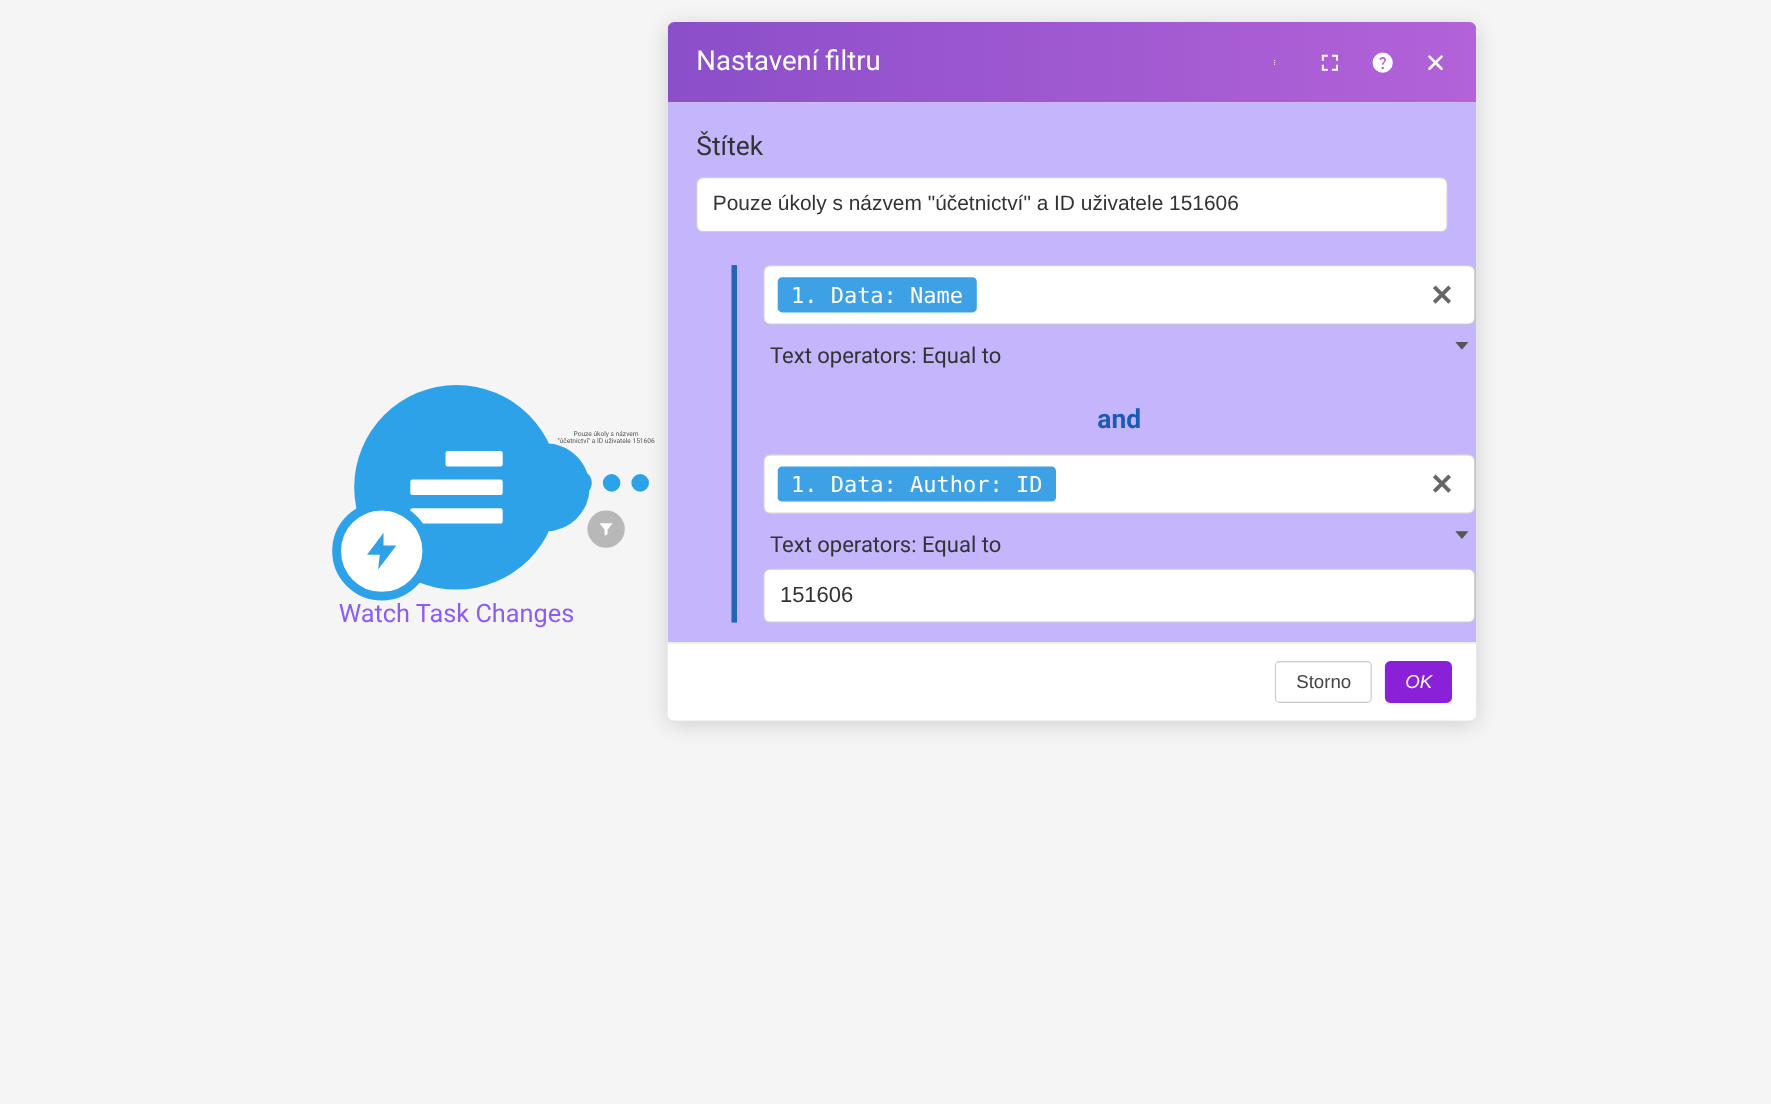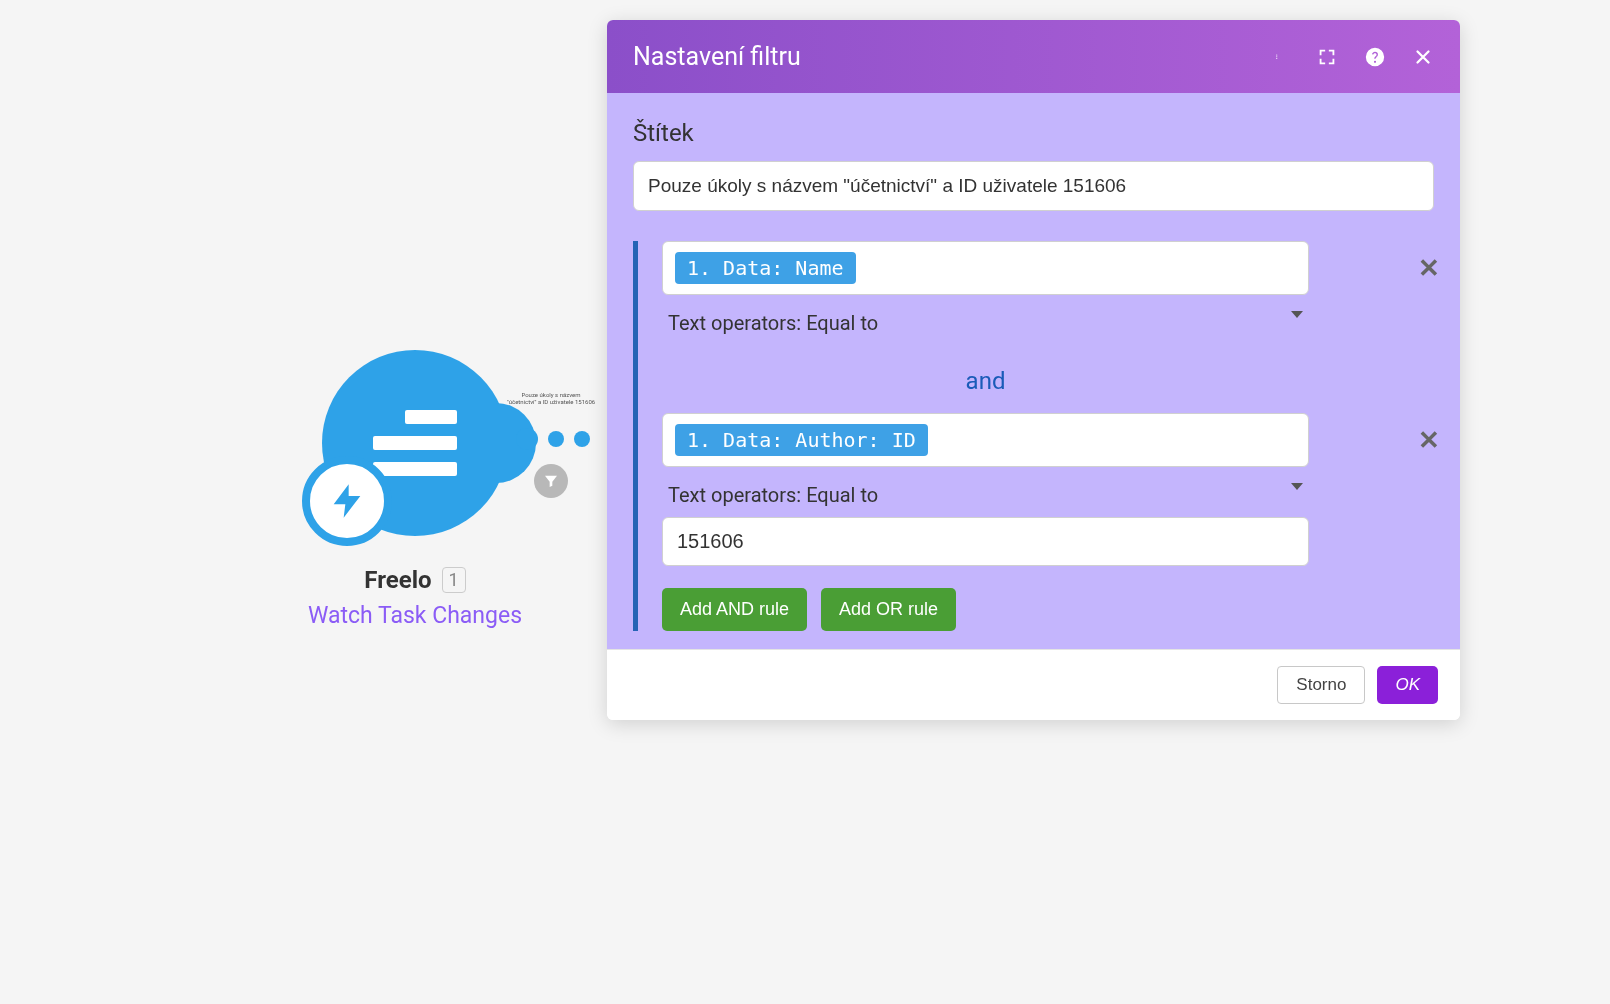--- a/index.html
+++ b/index.html
@@ -116,21 +116,21 @@
     font-size: 6px;
     color: #555;
     text-align: center;
     line-height: 1.1;
   }
 
   
   .modal {
     position: absolute;
     left: 607px; top: 20px;
-    width: 853px;
+    width: 735px;
     background: #fff;
     border-radius: 6px;
     box-shadow: 0 4px 20px rgba(0,0,0,0.15);
     overflow: hidden;
   }
   .modal-header {
     background: linear-gradient(90deg, #8b4fc9 0%, #b362d8 100%);
     color: #fff;
     padding: 22px 26px;
     display: flex; align-items: center; justify-content: space-between;
@@ -167,20 +167,21 @@
     color: #333;
     outline: none;
   }
   .section-gap { height: 30px; }
 
   
   .cond-wrap {
     border-left: 5px solid #2563b5;
     padding-left: 24px;
     position: relative;
+    margin-left: 32px;
   }
   .cond-row {
     position: relative;
     margin-bottom: 14px;
   }
   .pill-field {
     width: 647px;
     border: 1px solid #d0d0d0;
     border-radius: 6px;
     background: #fff;
@@ -227,21 +228,21 @@
     border: 1px solid #d0d0d0;
     border-radius: 6px;
     background: #fff;
     padding: 12px 14px;
     font-size: 20px;
     color: #333;
   }
   .and-sep {
     text-align: center;
     color: #1a5bb8;
-    font-weight: 400;
+    font-weight: 700;
     font-size: 24px;
     margin: 22px 0 18px 0;
     width: 647px;
   }
   .rule-buttons {
     display: flex; gap: 14px;
     margin-top: 22px;
   }
   .btn-green {
     background: #4a9e35;
@@ -292,24 +293,20 @@
         <div class="line short"></div>
         <div class="line full"></div>
         <div class="line full"></div>
       </div>
       <div class="module-right-bump"></div>
       <div class="bolt-badge">
         <svg viewBox="0 0 24 24">
             <path d="M13 2 L4 14 H11 L10 22 L20 9 H13 Z"></path>
           </svg>
       </div>
-    </div>
-    <div class="module-title">
-      <span>Freelo</span>
-      <span class="module-step-badge">1</span>
     </div>
     <div class="module-subtitle">Watch Task Changes</div>
   </div>
 
   <div class="filter-caption">Pouze úkoly s názvem "účetnictví" a ID uživatele 151606</div>
   <div class="dots">
     <span class="dot big"></span>
       <span class="dot"></span>
       <span class="dot"></span>
   </div>
@@ -378,24 +375,20 @@
           <span class="badge-pill">1. Data: Author: ID</span>
         </div>
         <span class="remove-x">✕</span>
       </div>
       <div class="operator-row">
         <span>Text operators: Equal to</span>
         <span class="caret"></span>
       </div>
       <input class="value-input" value="151606" style="">
 
-      <div class="rule-buttons">
-        <button class="btn-green">Add AND rule</button>
-        <button class="btn-green">Add OR rule</button>
-      </div>
     </div>
   </div>
 
   <div class="modal-footer">
     <button class="btn-outline">Storno</button>
     <button class="btn-primary">OK</button>
   </div>
 </div>
 
 </body></html>

